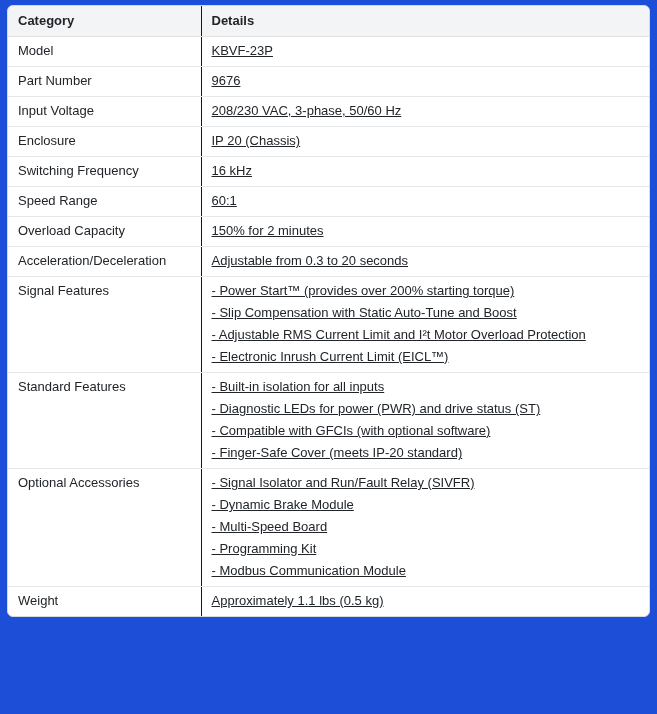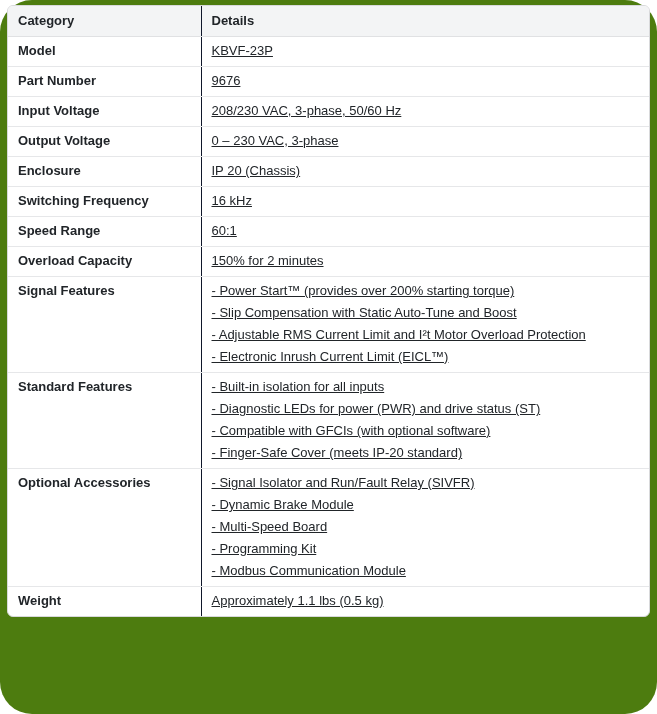--- a/index.html
+++ b/index.html
@@ -4,23 +4,22 @@
 <style>
   * { box-sizing: border-box; margin: 0; padding: 0; }
   html, body {
     background: #ffffff;
     font-family: "Liberation Sans", "DejaVu Sans", sans-serif;
     color: #212529;
   }
   .page {
     width: 657px;
     height: 714px;
-    background: #4d7c0f;
+    background: #1d4ed8;
     position: relative;
-    border-radius: 32px;
   }
   .table-wrap {
     position: absolute;
     left: 7px;
     top: 5px;
     width: 643px;
     border: 1px solid #d8d9db;
     border-radius: 6px;
     overflow: hidden;
     background: #ffffff;
@@ -40,21 +39,21 @@
     border-bottom: 1px solid #e0e1e3;
   }
   table.spec-table td {
     padding: 3px 10px 4px 10px;
     vertical-align: top;
     border-bottom: 1px solid #e6e7e9;
   }
   table.spec-table tr:last-child td { border-bottom: none; }
   .col-category { width: 193px; }
   th.det-head, td.det-cell { border-left: 1px solid #0f172a; }
-  td.cat-cell { font-weight: 700; }
+  td.cat-cell { font-weight: 400; }
   .det-line { white-space: nowrap; text-decoration: underline; }
 </style>
 </head>
 <body>
 
 <div class="page">
   <div class="table-wrap">
     <table class="spec-table">
       <thead>
         <tr>
@@ -75,26 +74,20 @@
               <div class="det-line">9676</div>
             </td>
           </tr>
           <tr>
             <td class="cat-cell col-category">Input Voltage</td>
             <td class="det-cell">
               <div class="det-line">208/230 VAC, 3-phase, 50/60 Hz</div>
             </td>
           </tr>
           <tr>
-            <td class="cat-cell col-category">Output Voltage</td>
-            <td class="det-cell">
-              <div class="det-line">0 – 230 VAC, 3-phase</div>
-            </td>
-          </tr>
-          <tr>
             <td class="cat-cell col-category">Enclosure</td>
             <td class="det-cell">
               <div class="det-line">IP 20 (Chassis)</div>
             </td>
           </tr>
           <tr>
             <td class="cat-cell col-category">Switching Frequency</td>
             <td class="det-cell">
               <div class="det-line">16 kHz</div>
             </td>
@@ -102,20 +95,26 @@
           <tr>
             <td class="cat-cell col-category">Speed Range</td>
             <td class="det-cell">
               <div class="det-line">60:1</div>
             </td>
           </tr>
           <tr>
             <td class="cat-cell col-category">Overload Capacity</td>
             <td class="det-cell">
               <div class="det-line">150% for 2 minutes</div>
+            </td>
+          </tr>
+          <tr>
+            <td class="cat-cell col-category">Acceleration/Deceleration</td>
+            <td class="det-cell">
+              <div class="det-line">Adjustable from 0.3 to 20 seconds</div>
             </td>
           </tr>
           <tr>
             <td class="cat-cell col-category">Signal Features</td>
             <td class="det-cell">
               <div class="det-line">- Power Start™ (provides over 200% starting torque)</div>
               <div class="det-line">- Slip Compensation with Static Auto-Tune and Boost</div>
               <div class="det-line">- Adjustable RMS Current Limit and I²t Motor Overload Protection</div>
               <div class="det-line">- Electronic Inrush Current Limit (EICL™)</div>
             </td>

